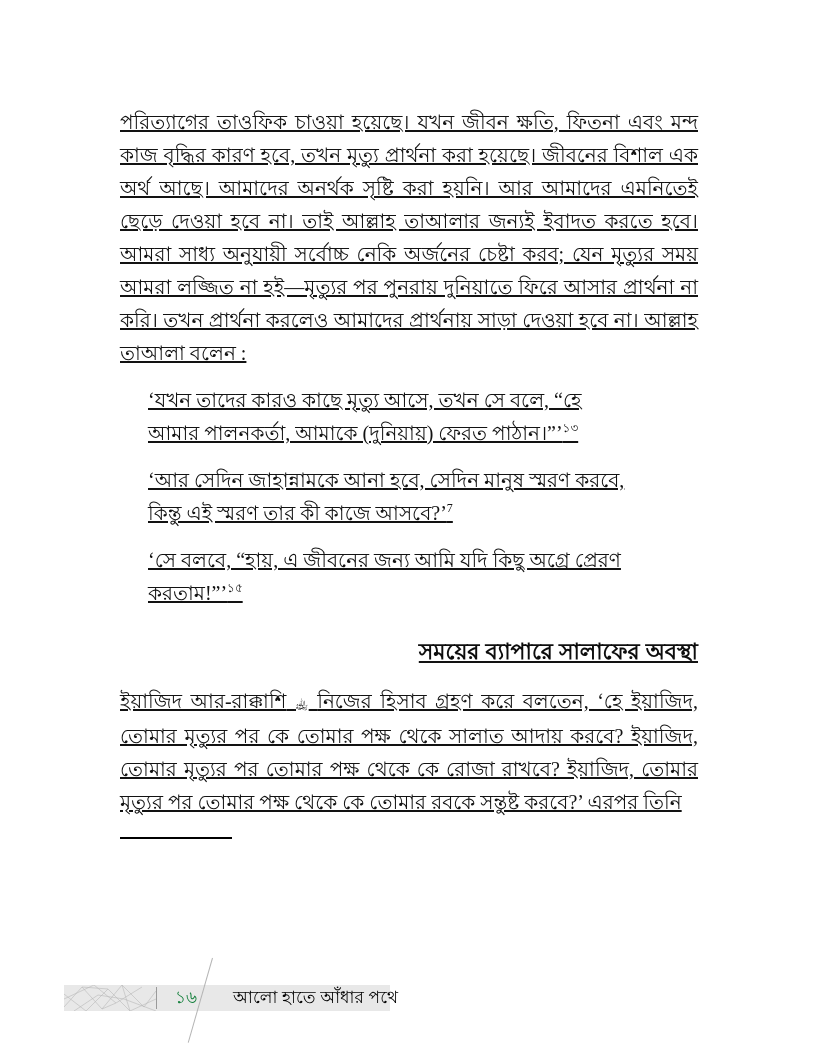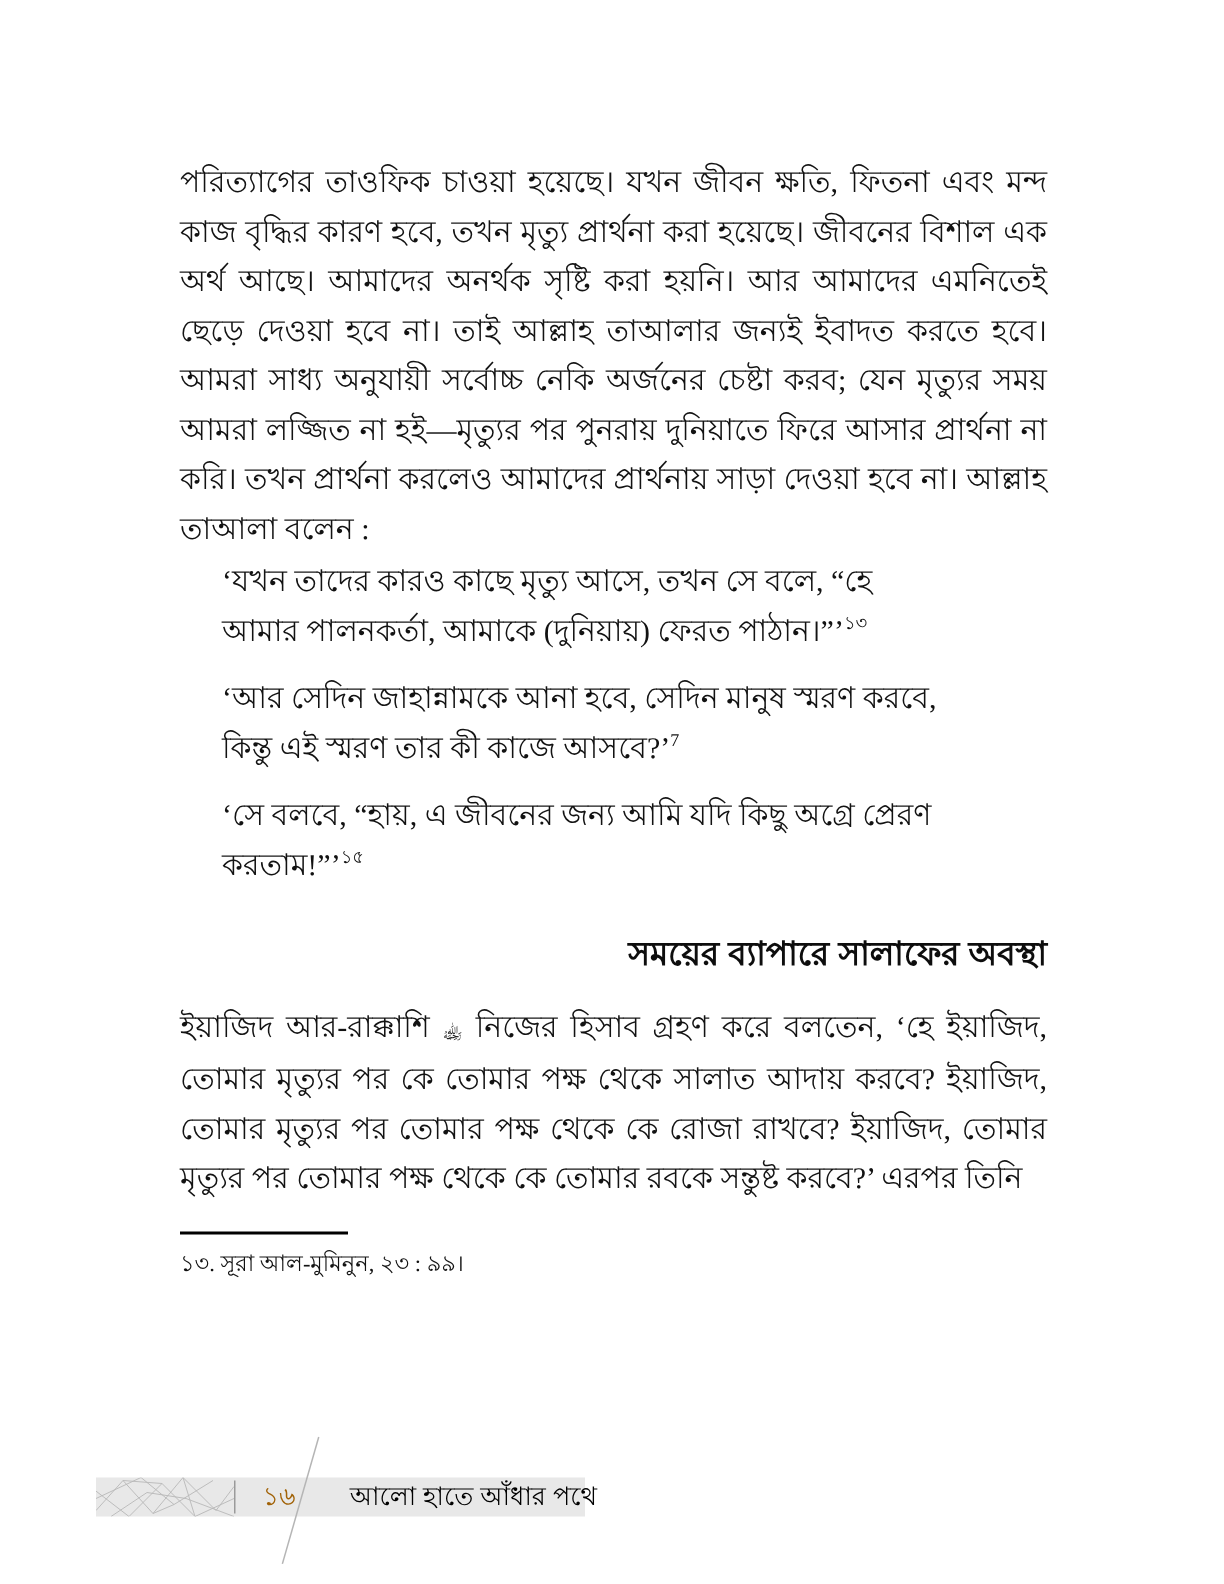--- a/index.html
+++ b/index.html
@@ -9,41 +9,42 @@
     margin:0 auto;
     background:#ffffff;
     font-family:"Liberation Serif","DejaVu Serif",serif;
     color:#121212;
     overflow:hidden;
   }
   .content {
     position:absolute;
     left:120px; top:106px;
     width:578px;
+    text-decoration:underline;
   }
   p { margin:0; }
   .body-para {
     font-size:20px;
     line-height:33px;
     text-align:justify;
     color:#121212;
   }
   .arabic-verse {
     direction:rtl;
     text-align:center;
     font-size:24px;
     line-height:42px;
     margin:12px 30px 8px 30px;
     font-family:"DejaVu Sans","Liberation Serif",serif;
     color:#1a1a1a;
   }
   .translation {
     font-size:20px;
     line-height:33px;
-    margin:2px 66px 12px 28px;
+    margin:14px 66px 12px 28px;
     text-align:left;
   }
   .translation sup {
     font-size:12px;
     line-height:0;
     vertical-align:super;
   }
   .section-heading {
     font-size:22px;
     font-weight:bold;
@@ -80,21 +81,21 @@
     flex:0 0 auto;
     display:block;
   }
   .footer-vdivider {
     width:1px; height:22px;
     background:#9a9a9a;
     flex:0 0 auto;
   }
   .footer-pagenum {
     font-size:17px;
-    color:#a16207;
+    color:#15803d;
     padding:0 14px 0 18px;
     font-family:"Liberation Sans","DejaVu Sans",sans-serif;
   }
   .footer-title {
     font-size:17px;
     color:#000000;
     padding-left:22px;
     white-space:nowrap;
     font-family:"Liberation Sans","DejaVu Sans",sans-serif;
   }
@@ -123,24 +124,20 @@
     <p class="translation"><span>‘সে বলবে, “হায়, এ জীবনের জন্য আমি যদি কিছু অগ্রে প্রেরণ করতাম!”’</span><sup>১৫</sup></p>
 
     <h2 class="section-heading">সময়ের ব্যাপারে সালাফের অবস্থা</h2>
 
     <p class="body-para"><span>ইয়াজিদ আর-রাক্কাশি</span>
       <span class="honorific">﵀</span>
       <span>নিজের হিসাব গ্রহণ করে বলতেন, ‘হে ইয়াজিদ, তোমার মৃত্যুর পর কে তোমার পক্ষ থেকে সালাত আদায় করবে? ইয়াজিদ, তোমার মৃত্যুর পর তোমার পক্ষ থেকে কে রোজা রাখবে? ইয়াজিদ, তোমার মৃত্যুর পর তোমার পক্ষ থেকে কে তোমার রবকে সন্তুষ্ট করবে?’ এরপর তিনি</span></p>
 
     <div class="footnote-divider"></div>
 
-    <div class="footnotes">
-      <p>১৩. সূরা আল-মুমিনুন, ২৩ : ৯৯।</p>
-
-    </div>
 
   </div>
 
   <div class="footer-bar" style="background: rgb(232, 232, 232);">
     <svg class="footer-mesh" viewBox="0 0 92 26">
       <g stroke="#b8b8b8" stroke-width="0.6" fill="none">
         <path d="M0,22 L18,2 L38,24 L58,0 L80,22 L92,6"></path>
         <path d="M-4,6 L22,26 L44,4 L66,26 L92,14"></path>
         <path d="M0,14 L30,0 L52,18 L78,2"></path>
         <path d="M10,26 L34,10 L60,14 L92,26"></path>

